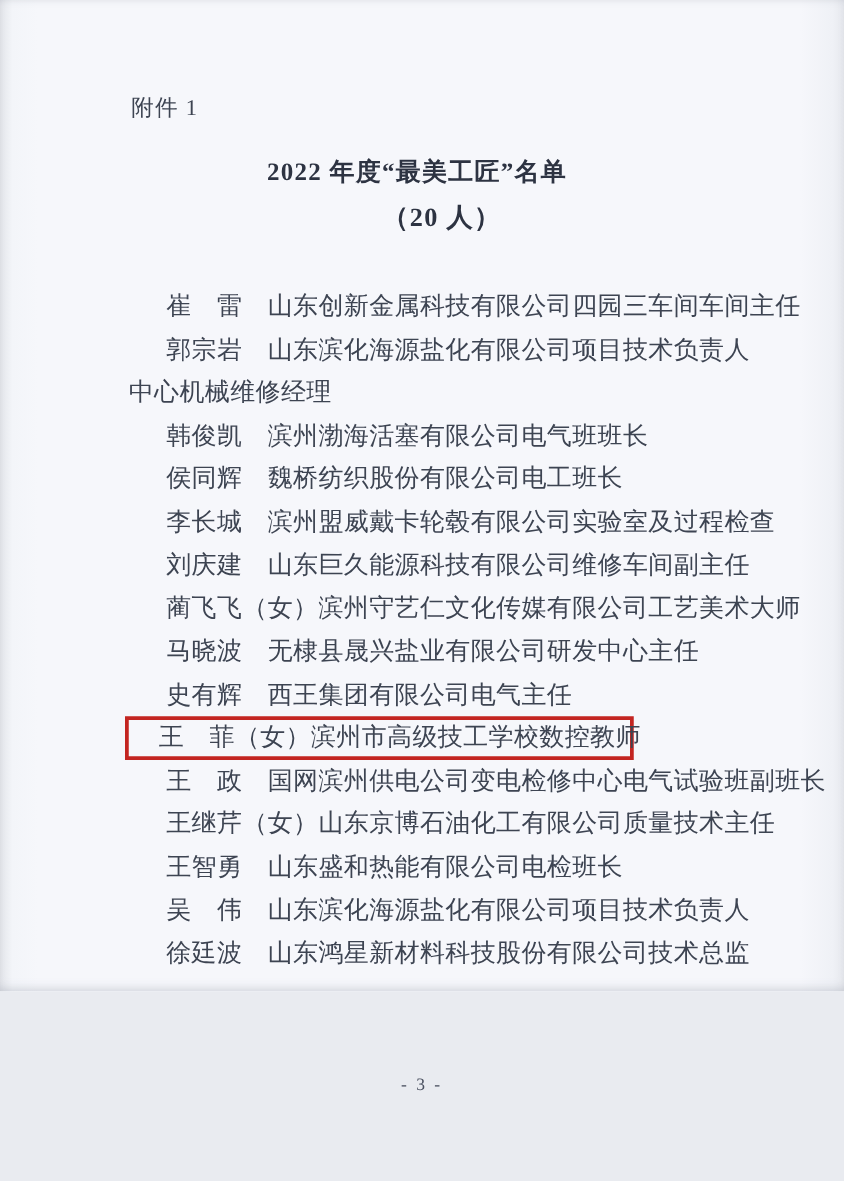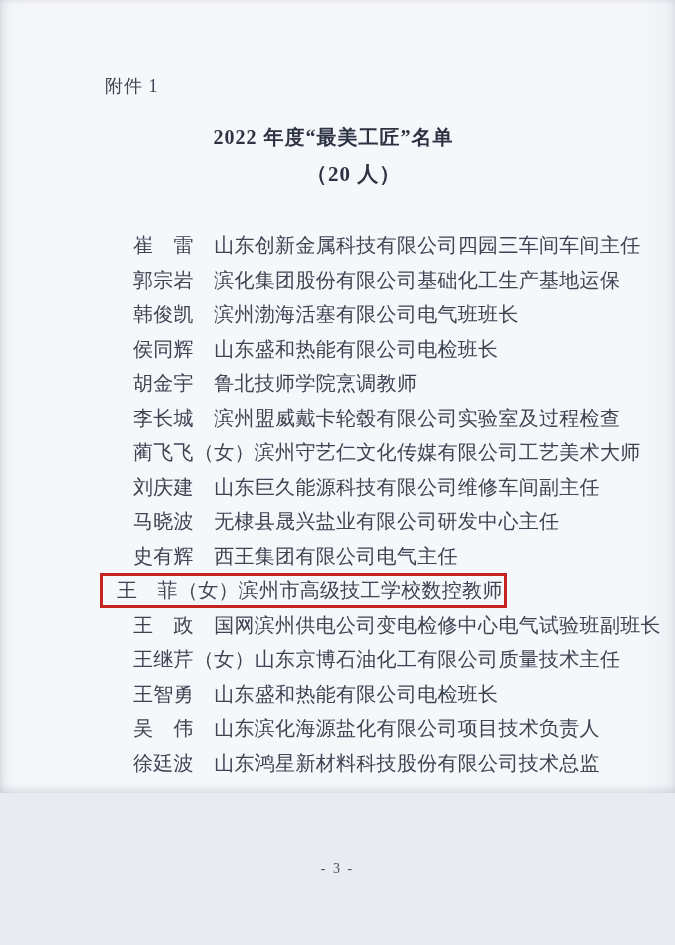--- a/index.html
+++ b/index.html
@@ -43,48 +43,48 @@
     font-size:20px;
     white-space:pre;
     letter-spacing:0.3px;
   }
   .line.indent{padding-left:30px;}
   .line.highlight{
     box-sizing:border-box;
     border:3px solid var(--hl,#c32521);
     width:407px;
     margin-left:-3px;
-    padding-left:14px;
+    padding-left:24px;
     line-height:28.5px;
   }
   .pagenum{
     position:absolute;left:0;right:0;top:861px;
     text-align:center;
     font-size:14px;color:#4a5060;letter-spacing:2px;
   }
 </style>
 </head>
 <body>
 
 <div class="page">
   <div class="attachment">附件 1</div>
 
   <div class="title">2022 年度“最美工匠”名单</div>
 
   <div class="subtitle">（20 人）</div>
 
   <div class="list">
       <div class="line indent">崔　雷　山东创新金属科技有限公司四园三车间车间主任</div>
-      <div class="line indent">郭宗岩　滨化集团股份有限公司基础化工生产基地运保</div>
+      <div class="line indent">郭宗岩　山东滨化海源盐化有限公司项目技术负责人</div>
+      <div class="line">中心机械维修经理</div>
       <div class="line indent">韩俊凯　滨州渤海活塞有限公司电气班班长</div>
-      <div class="line indent">侯同辉　山东盛和热能有限公司电检班长</div>
-      <div class="line indent">胡金宇　鲁北技师学院烹调教师</div>
+      <div class="line indent">侯同辉　魏桥纺织股份有限公司电工班长</div>
       <div class="line indent">李长城　滨州盟威戴卡轮毂有限公司实验室及过程检查</div>
+      <div class="line indent">刘庆建　山东巨久能源科技有限公司维修车间副主任</div>
       <div class="line indent">蔺飞飞（女）滨州守艺仁文化传媒有限公司工艺美术大师</div>
-      <div class="line indent">刘庆建　山东巨久能源科技有限公司维修车间副主任</div>
       <div class="line indent">马晓波　无棣县晟兴盐业有限公司研发中心主任</div>
       <div class="line indent">史有辉　西王集团有限公司电气主任</div>
       <div class="line indent highlight">王　菲（女）滨州市高级技工学校数控教师</div>
       <div class="line indent">王　政　国网滨州供电公司变电检修中心电气试验班副班长</div>
       <div class="line indent">王继芹（女）山东京博石油化工有限公司质量技术主任</div>
       <div class="line indent">王智勇　山东盛和热能有限公司电检班长</div>
       <div class="line indent">吴　伟　山东滨化海源盐化有限公司项目技术负责人</div>
       <div class="line indent">徐廷波　山东鸿星新材料科技股份有限公司技术总监</div>
     </div>
 

